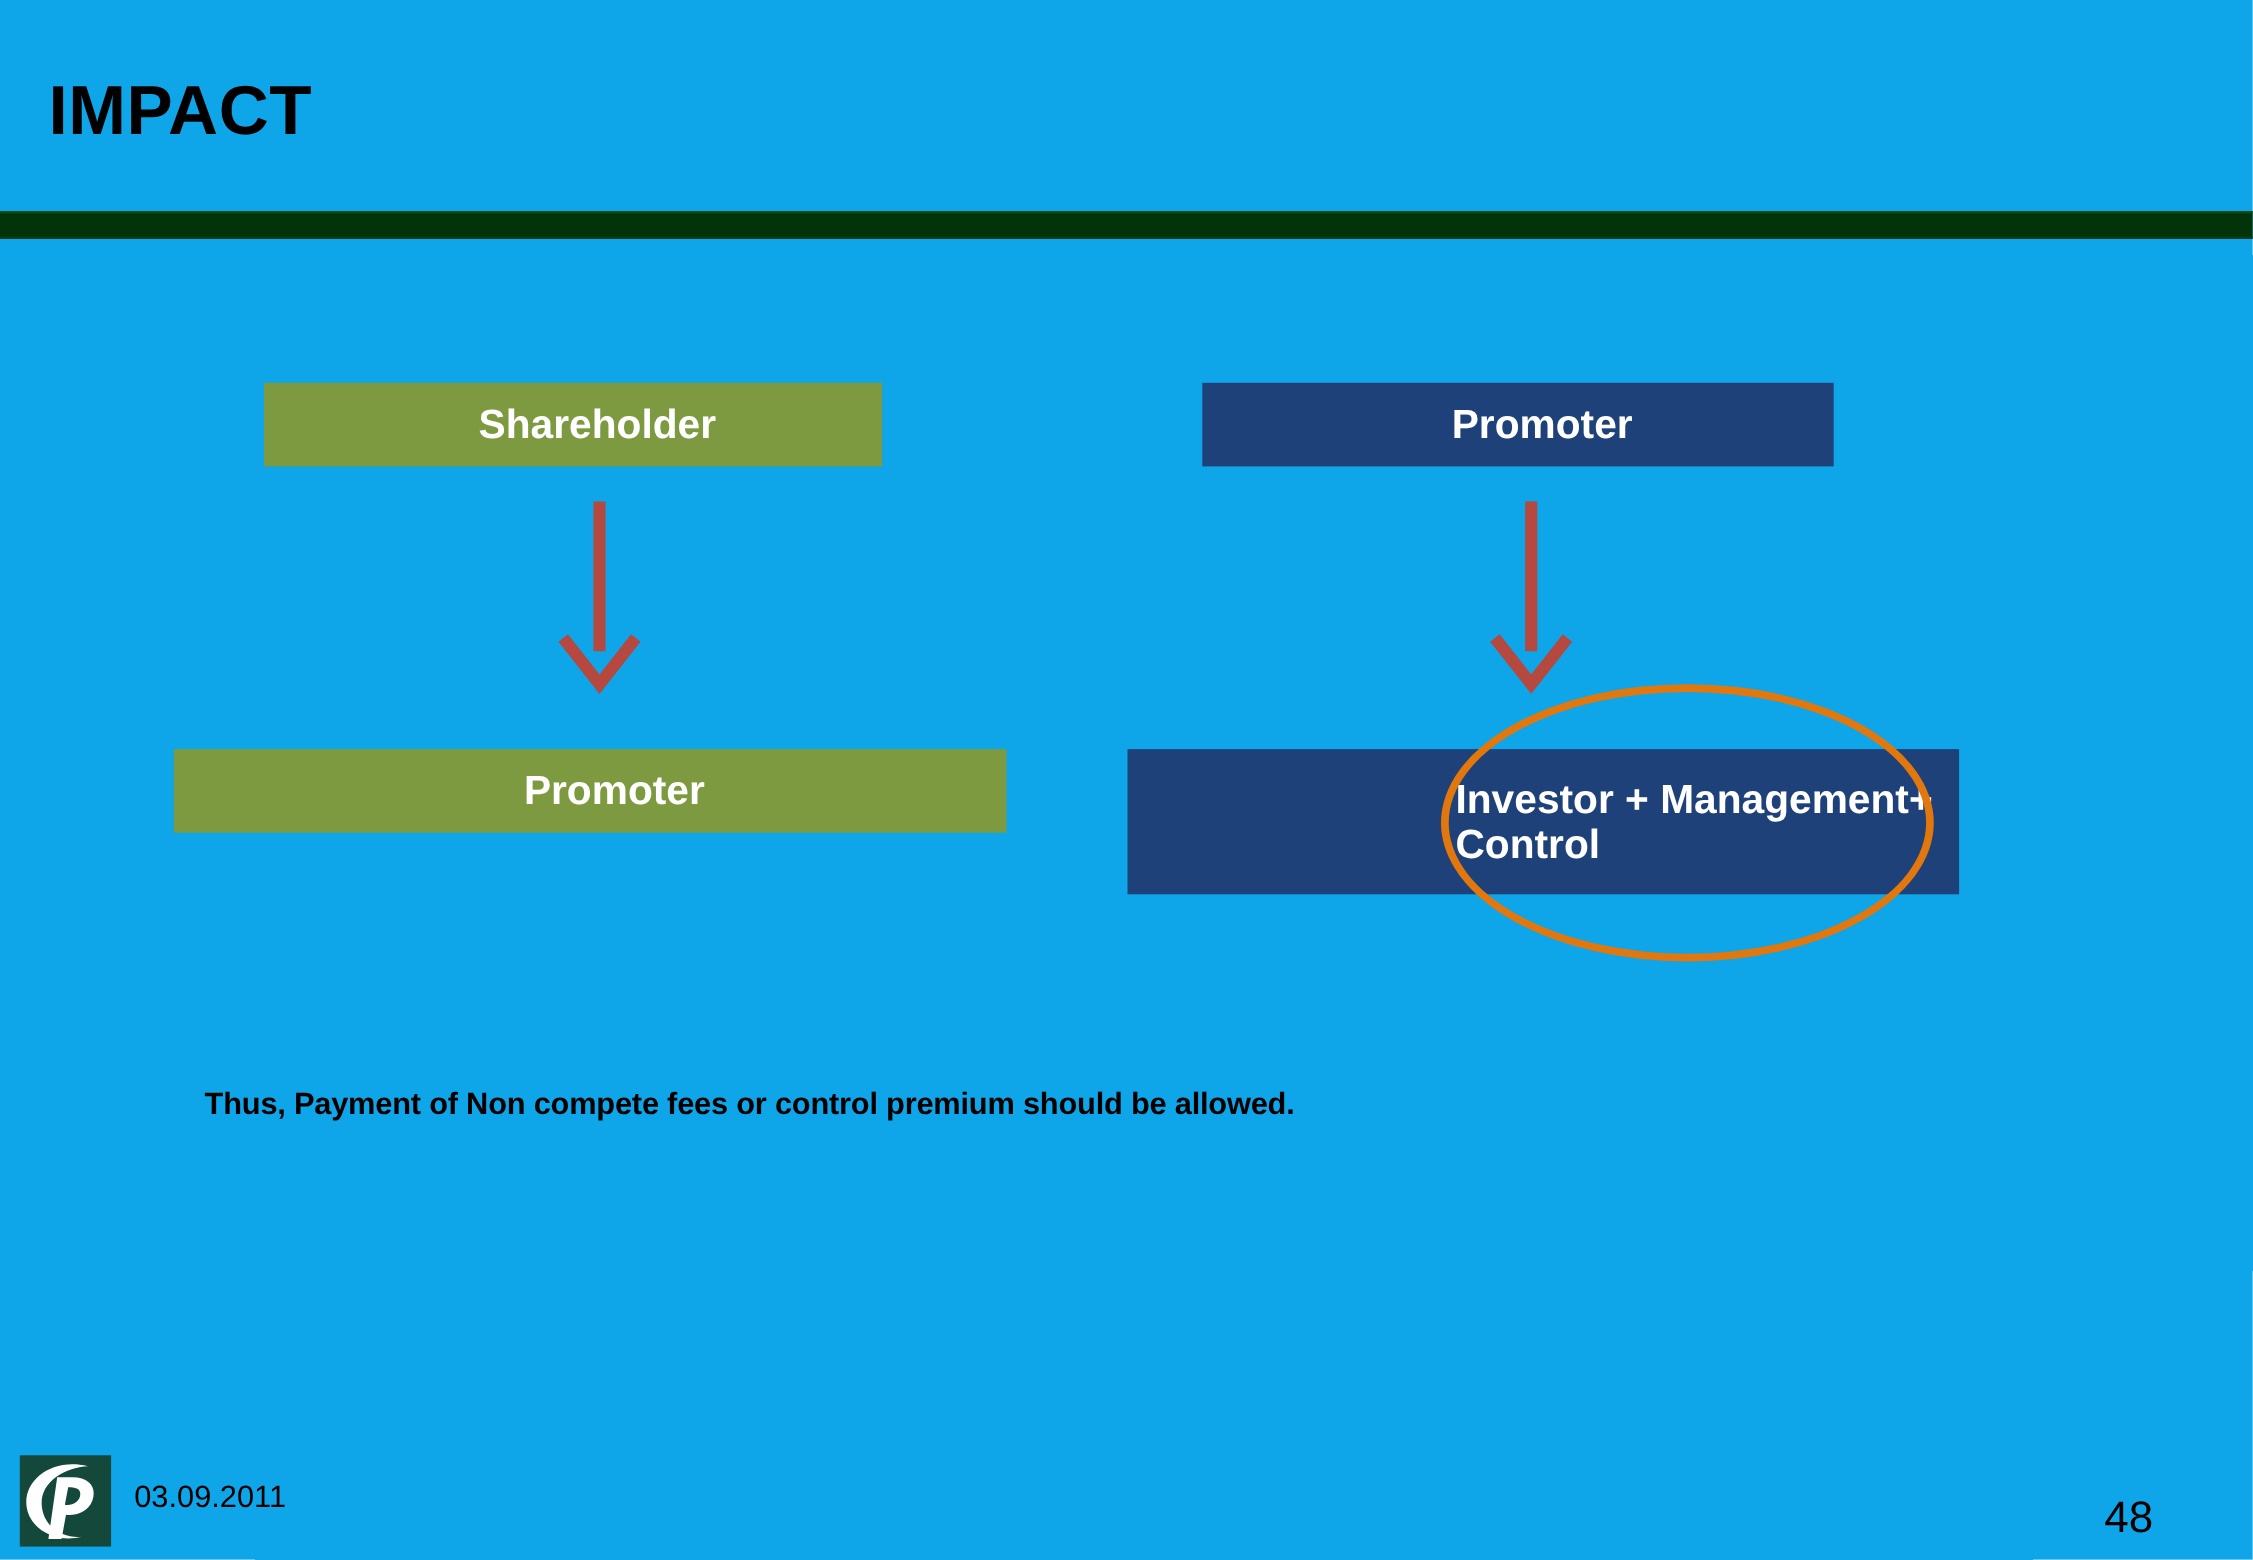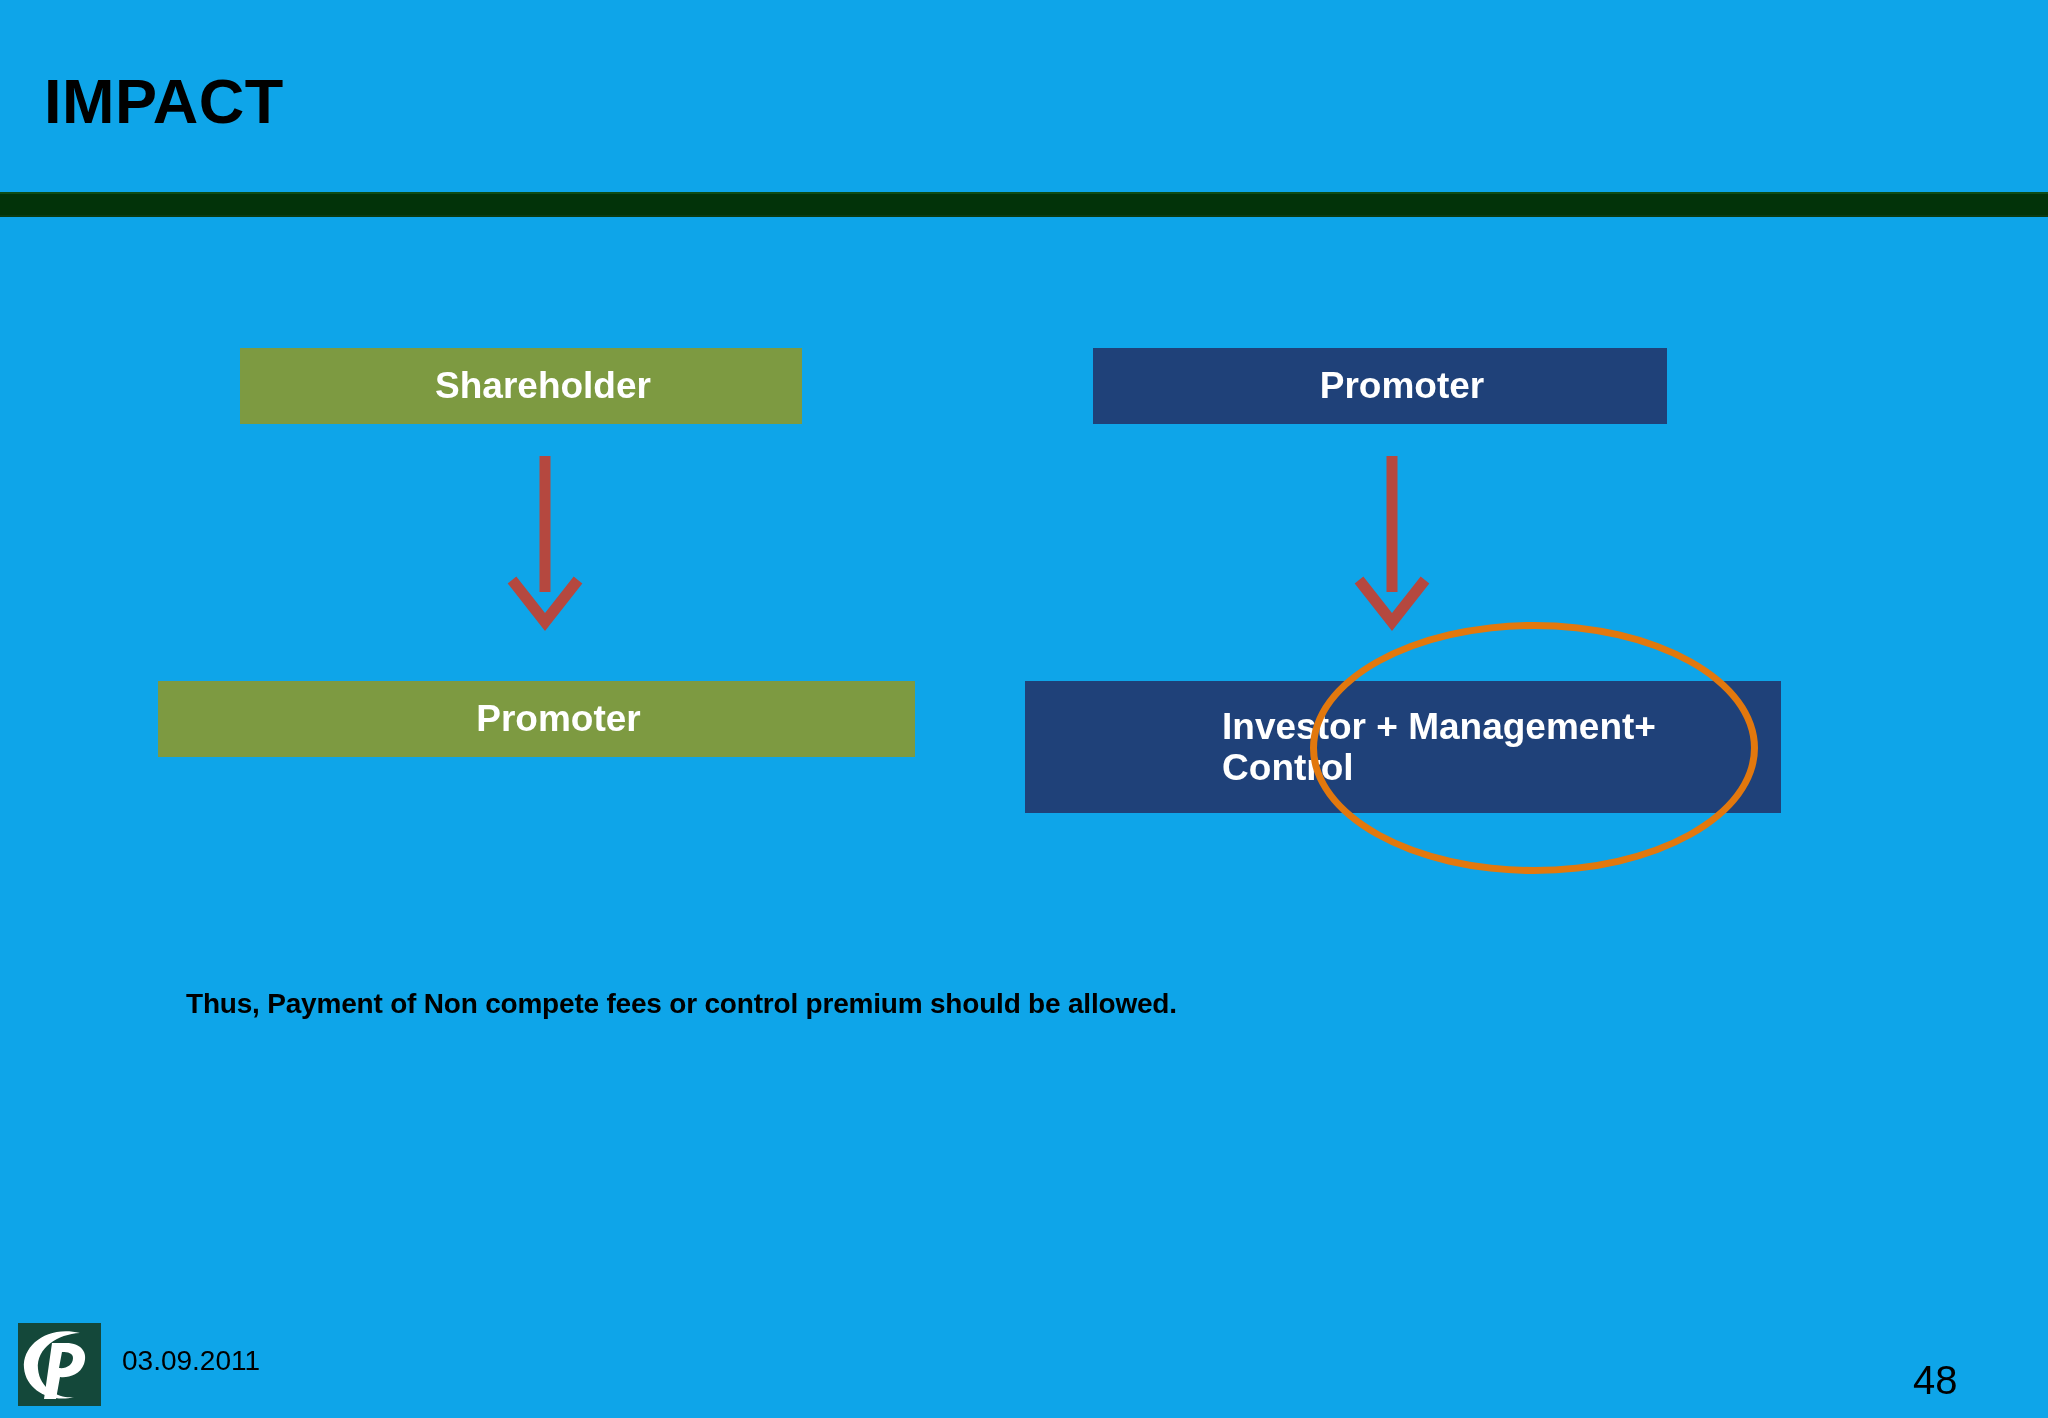--- a/index.html
+++ b/index.html
@@ -39,21 +39,21 @@
   .dbox {
     position:absolute;
     display:flex;
     align-items:center;
     color:#ffffff;
     font-weight:bold;
     line-height:1.12;
     padding-left:44px;
   }
   .dbox.center { justify-content:center; text-align:center; }
-  .dbox.left   { justify-content:center; text-align:left; }
+  .dbox.left   { justify-content:flex-end; text-align:left; }
 
   .box-shareholder {
     left:240px; top:348px;
     width:562px; height:76px;
     background:#7D9A41;
     font-size:37px;
   }
   .box-promoter {
     left:1093px; top:348px;
     width:574px; height:76px;

